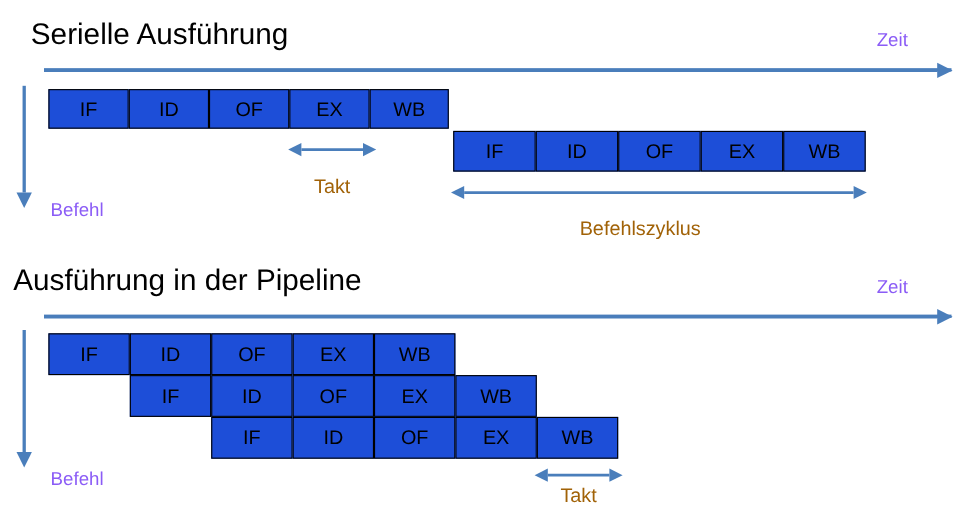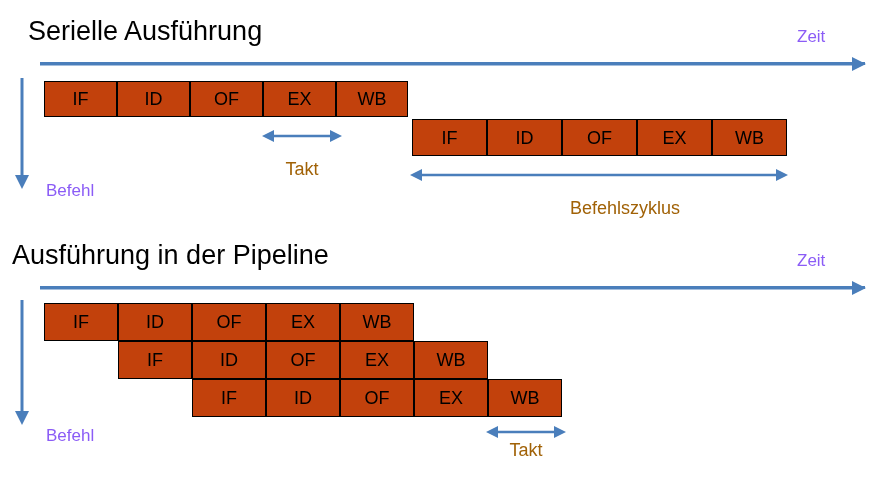--- a/index.html
+++ b/index.html
@@ -45,21 +45,21 @@
   .caption {
     position: absolute;
     font-size: 18px;
     color: #a16207;
     white-space: nowrap;
     line-height: 1;
     text-align: center;
   }
   .stage-cell {
     position: absolute;
-    background: #c2410c;
+    background: #1d4ed8;
     border: 1px solid #000000;
     box-sizing: border-box;
     font-size: 18px;
     color: #000000;
     display: flex;
     align-items: center;
     justify-content: center;
     line-height: 1;
   }
   .arrow-svg {
@@ -110,21 +110,21 @@
       <polygon points="12,2 0,8 12,14" fill="#4a7ebb"></polygon>
       <polygon points="68,2 80,8 68,14" fill="#4a7ebb"></polygon>
     </svg>
     <div class="caption" style="left:252px; top:160px; width:100px;">Takt</div>
 
     <svg class="arrow-svg" style="left:410px; top:167px;" width="378" height="16">
       <line class="ln" x1="12" y1="8" x2="366" y2="8" stroke-width="2.5"></line>
       <polygon points="12,2 0,8 12,14" fill="#4a7ebb"></polygon>
       <polygon points="366,2 378,8 366,14" fill="#4a7ebb"></polygon>
     </svg>
-    <div class="caption" style="left:485px; top:199px; width:280px;">Befehlszyklus</div>
+    <div class="caption" style="left:442px; top:199px; width:280px;">Befehlszyklus</div>
   </div>
 
   <div>
 
     <div class="section-title" style="left:12px; top:242px;">Ausführung in der Pipeline</div>
 
     <div class="title-rule" style="left:40px; top:286px; width:825px;"></div>
 
     <svg class="arrow-svg" style="left:40px; top:279px;" width="828" height="18">
       <line class="ln" x1="0" y1="9" x2="812" y2="9" stroke-width="3"></line>

